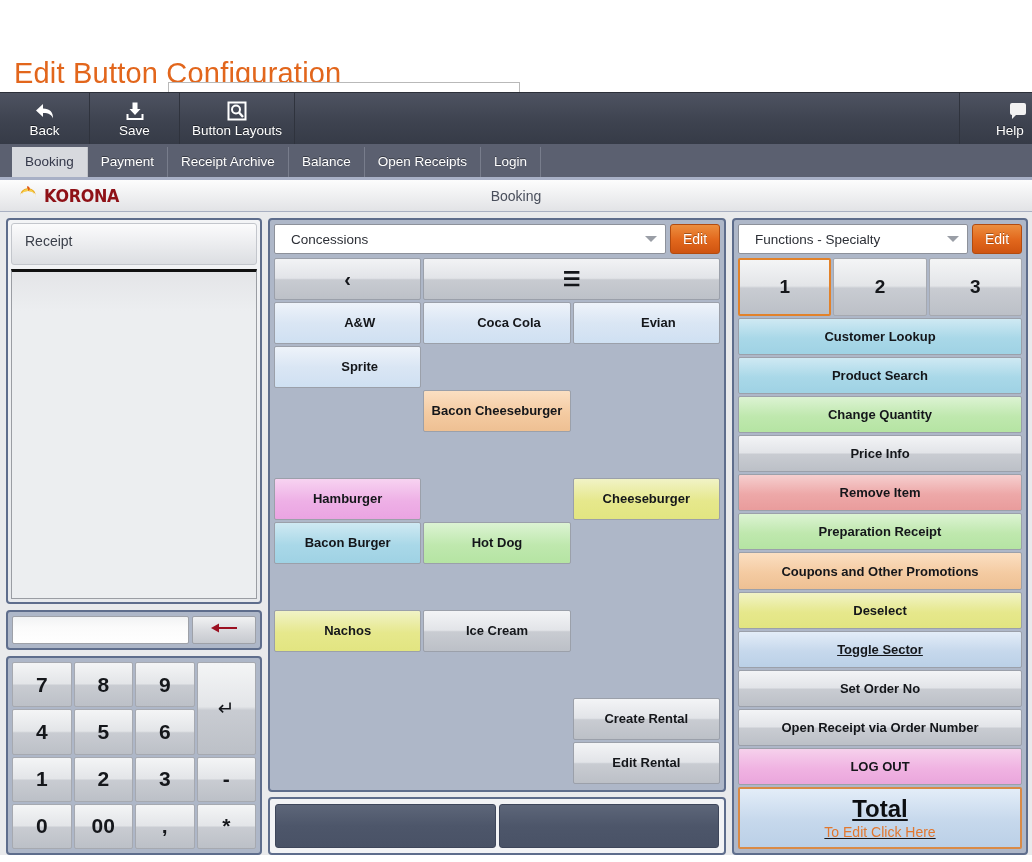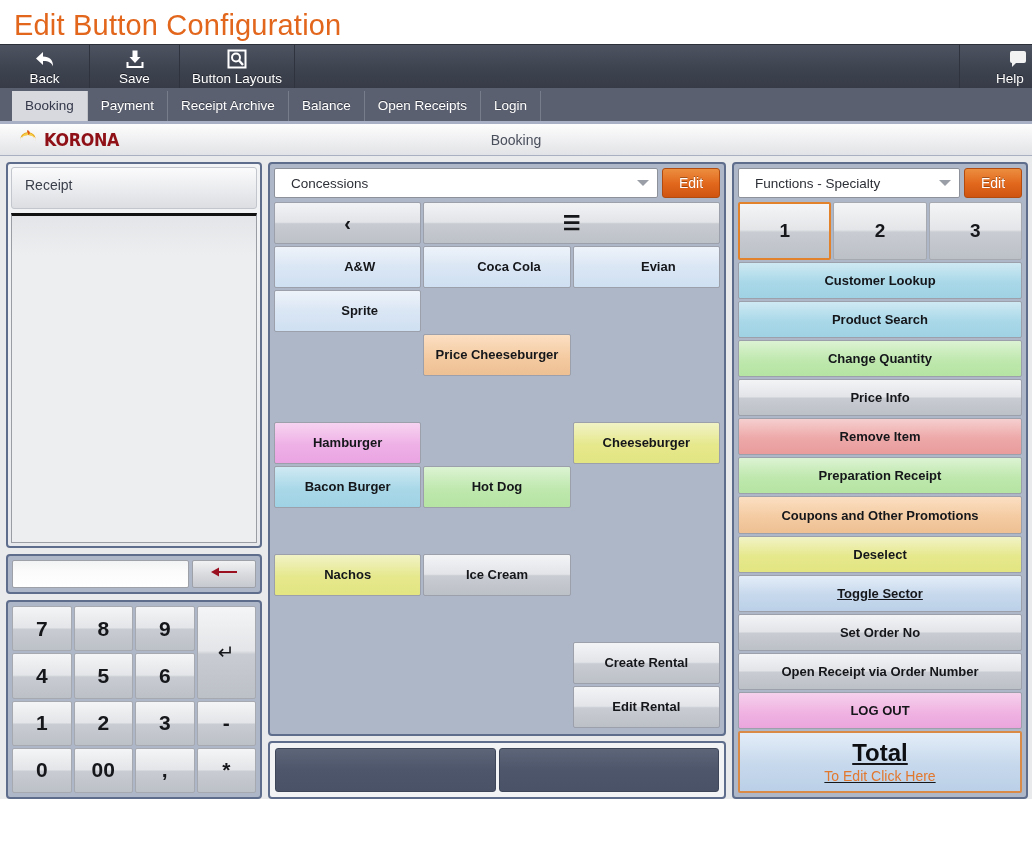--- a/index.html
+++ b/index.html
@@ -13,26 +13,27 @@
   
   #page-title {
     height: 44px;
     padding: 4px 0 0 14px;
     font-size: 29px;
     color: #e2661c;
     font-weight: normal;
     letter-spacing: .2px;
     line-height: 42px;
     background: #fff;
+    margin-top: 48px;
   }
 
   
   #toolbar {
     position: relative;
-    height: 44px;
+    height: 52px;
     background: linear-gradient(#4e5361, #3e4350 55%, #363b47);
     display: flex;
     align-items: stretch;
     border-top: 1px solid #2c3039;
     z-index: 5;
   }
   .tb-btn {
     display: flex; flex-direction: column;
     align-items: center; justify-content: center;
     color: #fff;
@@ -220,21 +221,21 @@
     cursor: pointer;
   }
   .sel-combo .caret {
     position: absolute; right: 8px;
     width: 0; height: 0;
     border-left: 6px solid transparent;
     border-right: 6px solid transparent;
     border-top: 6px solid #9a9ea6;
   }
   .edit-btn {
-    width: 58px;
+    width: 50px;
     background: linear-gradient(#ec8e3f, #e2681d 52%, #cf5410);
     border: 1px solid #b24b0f;
     border-radius: 3px;
     color: #fff;
     font-size: 14px;
     display: flex; align-items: center; justify-content: center;
     cursor: pointer;
     text-shadow: 0 -1px 0 rgba(0,0,0,.3);
   }
 
@@ -457,21 +458,21 @@
         <div id="prod-grid">
             <div class="pbtn c-gray nav">‹</div>
             <div class="pbtn c-gray nav" style="grid-column: span 2;">☰</div>
             <div class="pbtn c-blue">A&amp;W</div>
             <div class="pbtn c-blue">Coca Cola</div>
             <div class="pbtn c-blue">Evian</div>
             <div class="pbtn c-blue">Sprite</div>
             <div class="pbtn empty"></div>
             <div class="pbtn empty"></div>
             <div class="pbtn empty"></div>
-            <div class="pbtn c-orange">Price Cheeseburger</div>
+            <div class="pbtn c-orange">Bacon Cheeseburger</div>
             <div class="pbtn empty"></div>
             <div class="pbtn empty"></div>
             <div class="pbtn empty"></div>
             <div class="pbtn empty"></div>
             <div class="pbtn c-magenta">Hamburger</div>
             <div class="pbtn empty"></div>
             <div class="pbtn c-yellow">Cheeseburger</div>
             <div class="pbtn c-cyan">Bacon Burger</div>
             <div class="pbtn c-green">Hot Dog</div>
             <div class="pbtn empty"></div>

